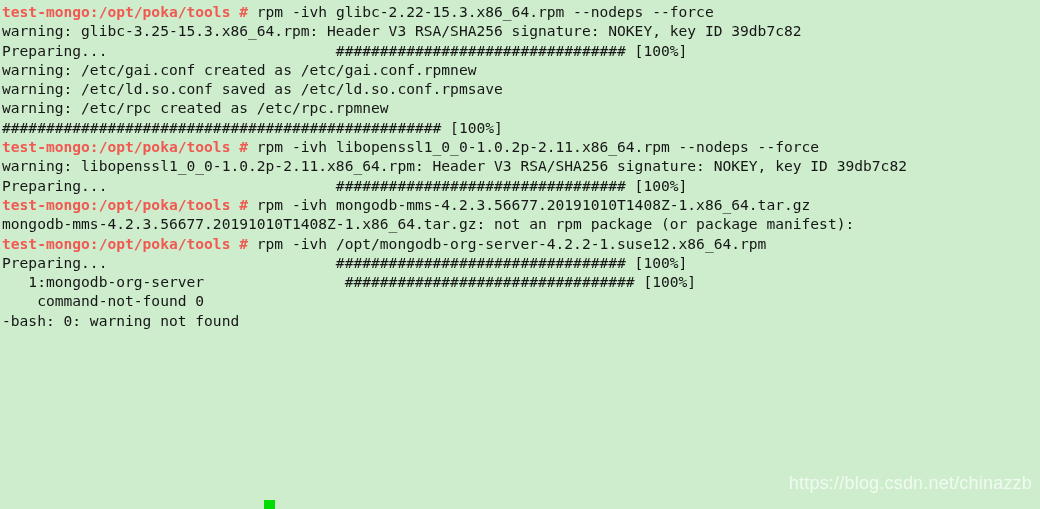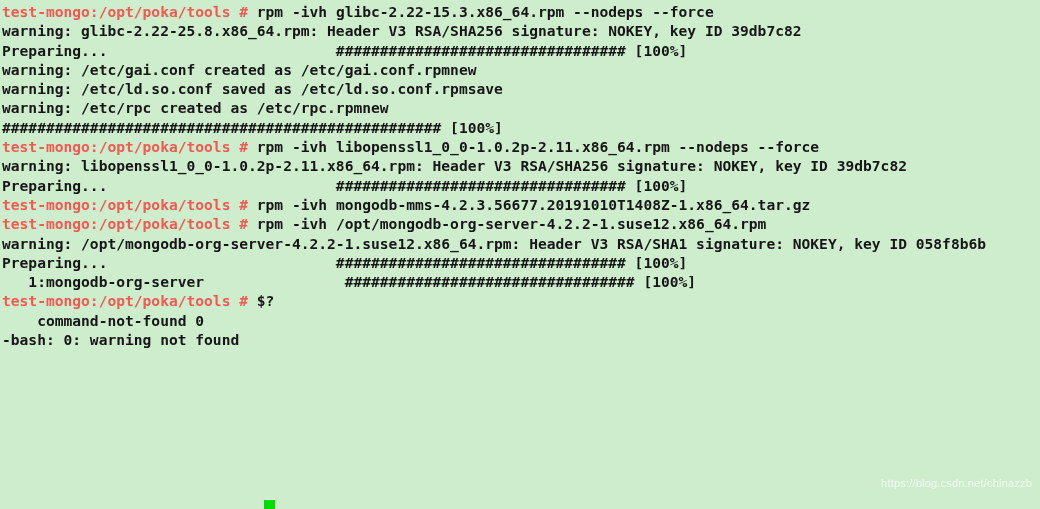--- a/index.html
+++ b/index.html
@@ -26,61 +26,59 @@
     height: 19.3px;
     display: block;
   }
   .prompt {
     color: #f05a52;
     font-weight: bold;
     margin-top: 28px;
   }
   .out {
     color: #161616;
-    font-weight: bold;
   }
   .cursor {
     position: absolute;
     left: 264px;
     top: 500px;
     width: 11px;
     height: 9px;
     background: #00dd00;
   }
   .watermark {
     position: absolute;
     right: 8px;
     bottom: 16px;
     color: rgba(255,255,255,0.72);
     font-family: "Liberation Sans", sans-serif;
-    font-size: 11px;
+    font-size: 18px;
     font-weight: 400;
     white-space: pre;
     letter-spacing: 0.2px;
   }
 </style>
 </head>
 <body>
 
 <div id="terminal">
   <div id="lines">
       <div class="line"><span class="prompt">test-mongo:/opt/poka/tools #</span><span class="out"> rpm -ivh glibc-2.22-15.3.x86_64.rpm --nodeps --force</span></div>
-      <div class="line"><span class="out">warning: glibc-2.22-25.8.x86_64.rpm: Header V3 RSA/SHA256 signature: NOKEY, key ID 39db7c82</span></div>
+      <div class="line"><span class="out">warning: glibc-3.25-15.3.x86_64.rpm: Header V3 RSA/SHA256 signature: NOKEY, key ID 39db7c82</span></div>
       <div class="line"><span class="out">Preparing...                          ################################# [100%]</span></div>
       <div class="line"><span class="out">warning: /etc/gai.conf created as /etc/gai.conf.rpmnew</span></div>
       <div class="line"><span class="out">warning: /etc/ld.so.conf saved as /etc/ld.so.conf.rpmsave</span></div>
       <div class="line"><span class="out">warning: /etc/rpc created as /etc/rpc.rpmnew</span></div>
       <div class="line"><span class="out">################################################## [100%]</span></div>
       <div class="line"><span class="prompt">test-mongo:/opt/poka/tools #</span><span class="out"> rpm -ivh libopenssl1_0_0-1.0.2p-2.11.x86_64.rpm --nodeps --force</span></div>
       <div class="line"><span class="out">warning: libopenssl1_0_0-1.0.2p-2.11.x86_64.rpm: Header V3 RSA/SHA256 signature: NOKEY, key ID 39db7c82</span></div>
       <div class="line"><span class="out">Preparing...                          ################################# [100%]</span></div>
       <div class="line"><span class="prompt">test-mongo:/opt/poka/tools #</span><span class="out"> rpm -ivh mongodb-mms-4.2.3.56677.20191010T1408Z-1.x86_64.tar.gz</span></div>
+      <div class="line"><span class="out">mongodb-mms-4.2.3.56677.20191010T1408Z-1.x86_64.tar.gz: not an rpm package (or package manifest):</span></div>
       <div class="line"><span class="prompt">test-mongo:/opt/poka/tools #</span><span class="out"> rpm -ivh /opt/mongodb-org-server-4.2.2-1.suse12.x86_64.rpm</span></div>
-      <div class="line"><span class="out">warning: /opt/mongodb-org-server-4.2.2-1.suse12.x86_64.rpm: Header V3 RSA/SHA1 signature: NOKEY, key ID 058f8b6b</span></div>
       <div class="line"><span class="out">Preparing...                          ################################# [100%]</span></div>
       <div class="line"><span class="out">   1:mongodb-org-server                ################################# [100%]</span></div>
-      <div class="line"><span class="prompt">test-mongo:/opt/poka/tools #</span><span class="out"> $?</span></div>
       <div class="line"><span class="out">    command-not-found 0</span></div>
       <div class="line"><span class="out">-bash: 0: warning not found</span></div>
     </div>
   <div class="cursor"></div>
   <div class="watermark">https://blog.csdn.net/chinazzb</div>
 </div>
 
 </body></html>

